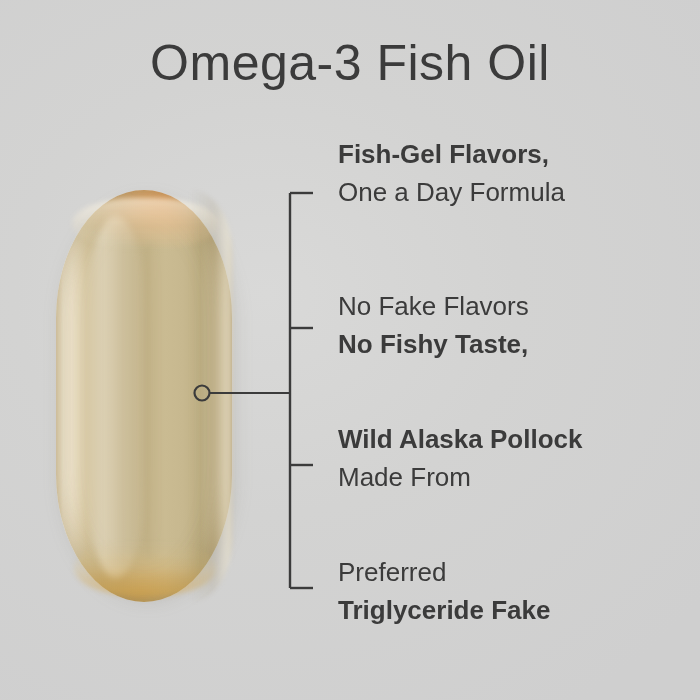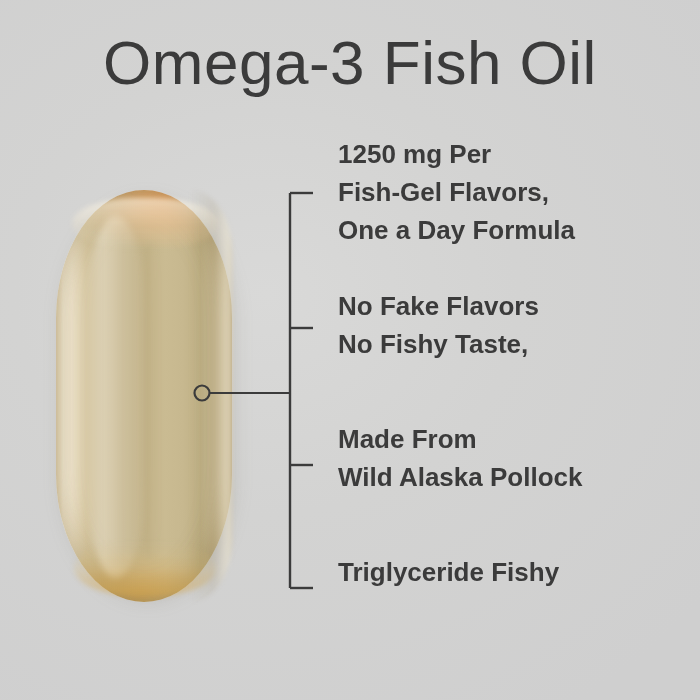--- a/index.html
+++ b/index.html
@@ -22,21 +22,21 @@
       radial-gradient(ellipse 80% 70% at 38% 42%, #d9d9d8 0%, #d3d3d2 45%, #cfcfcf 100%);
   }
 
   
   .product-title {
     position: absolute;
     left: 0;
     top: 34px;
     width: 700px;
     text-align: center;
-    font-size: 62px;
+    font-size: 50px;
     line-height: 58px;
     font-weight: 500;
     letter-spacing: 0.5px;
     color: #3b3b3b;
     white-space: nowrap;
   }
 
   
   .capsule-wrap {
     position: absolute;
@@ -176,21 +176,21 @@
   .callout {
     position: absolute;
     left: 338px;
     color: #3b3b3b;
     font-size: 26px;
     line-height: 38px;
     white-space: nowrap;
   }
   .callout .ln { display: block; }
   .callout .bold { font-weight: 700; }
-  .callout .reg  { font-weight: 700; }
+  .callout .reg  { font-weight: 400; }
 
   .callout-1 { top: 135px; }
   .callout-2 { top: 287px; }
   .callout-3 { top: 420px; }
   .callout-4 { top: 553px; }
 </style>
 </head>
 <body>
 
 <div class="canvas">
@@ -218,32 +218,32 @@
 
     <line x1="290" y1="465" x2="313" y2="465" stroke="#3b3b3b" stroke-width="2.4"></line>
 
     <line x1="290" y1="588" x2="313" y2="588" stroke="#3b3b3b" stroke-width="2.4"></line>
 
     <line x1="210" y1="393" x2="290" y2="393" stroke="#3b3b3b" stroke-width="2.2"></line>
     <circle cx="202" cy="393" r="7.5" fill="none" stroke="#3b3b3b" stroke-width="2.2"></circle>
   </svg>
 
   <div class="callout callout-1">
-    <span class="ln bold">1250 mg Per</span>
     <span class="ln bold">Fish-Gel Flavors,</span>
     <span class="ln reg">One a Day Formula</span>
   </div>
 
   <div class="callout callout-2">
     <span class="ln reg">No Fake Flavors</span>
     <span class="ln bold">No Fishy Taste,</span>
   </div>
 
   <div class="callout callout-3">
+    <span class="ln bold">Wild Alaska Pollock</span>
     <span class="ln reg">Made From</span>
-    <span class="ln bold">Wild Alaska Pollock</span>
   </div>
 
   <div class="callout callout-4">
-    <span class="ln bold">Triglyceride Fishy</span>
+    <span class="ln reg">Preferred</span>
+    <span class="ln bold">Triglyceride Fake</span>
   </div>
 
 </div>
 
 </body></html>

